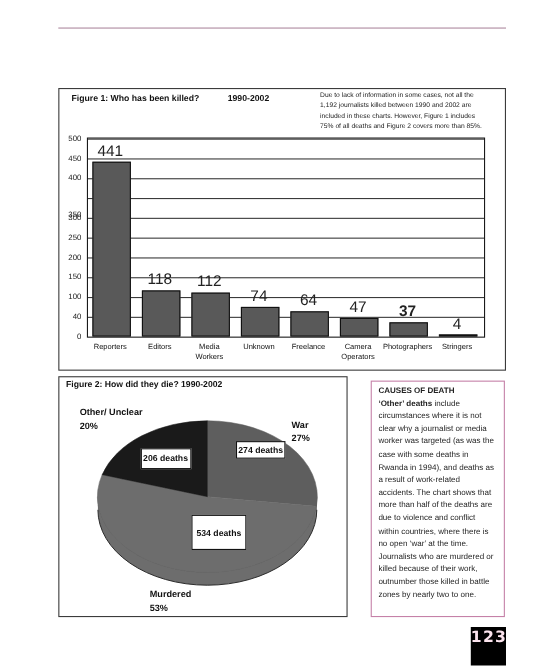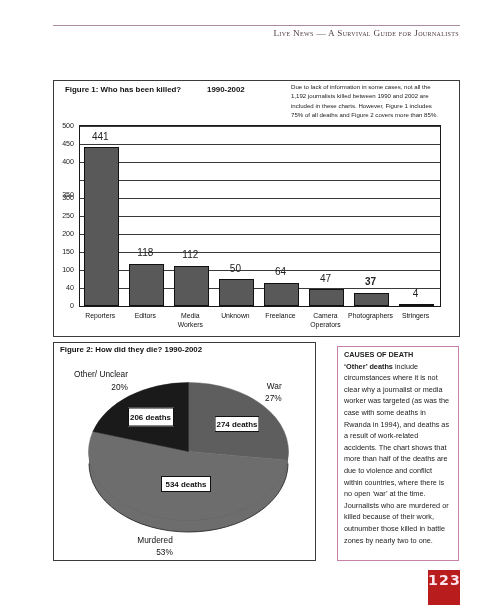--- a/index.html
+++ b/index.html
@@ -17,44 +17,43 @@
   #fig1{left:53px;top:80px;width:407px;height:257px;}
   #fig1-title{position:absolute;left:11px;top:4px;font-size:7.9px;font-weight:bold;color:#111;}
   #fig1-years{position:absolute;left:153px;top:4px;font-size:7.9px;font-weight:bold;color:#111;}
   #fig1-note{position:absolute;left:237px;top:1px;width:151px;font-size:6.1px;line-height:9.3px;color:#222;}
 
   
   #plot1{position:absolute;left:25px;top:44px;width:360px;height:180px;border:1px solid #1a1a1a;box-sizing:content-box;}
   .gl{position:absolute;left:0;height:1px;background:#3a3a3a;width:100%;}
   .ytick{position:absolute;font-size:7.1px;font-weight:normal;color:#1a1a1a;text-align:left;transform:translateY(-50%);white-space:nowrap;}
   .bar{position:absolute;bottom:0;background:#595959;border:1px solid #111;box-sizing:border-box;}
-  .blabel{position:absolute;font-size:10px;color:#222;text-align:center;transform:translateX(-50%);white-space:nowrap;line-height:8px;}
+  .blabel{position:absolute;font-size:14px;color:#222;text-align:center;transform:translateX(-50%);white-space:nowrap;line-height:8px;}
   .xlabel{position:absolute;font-size:6.85px;color:#111;text-align:center;transform:translateX(-50%);line-height:9.1px;white-space:nowrap;}
 
   
   #fig2{left:53px;top:342px;width:263px;height:219px;}
   #fig2-title{position:absolute;left:6px;top:1.5px;font-size:7.85px;font-weight:bold;color:#111;}
   #pie-wrap{position:absolute;left:0;top:0;width:263px;height:218px;}
-  .pie-lab{position:absolute;font-size:8.3px;font-weight:normal;color:#111;text-align:right;transform:translateX(-50%);line-height:12.5px;white-space:nowrap;}
+  .pie-lab{position:absolute;font-size:8.3px;font-weight:bold;color:#111;text-align:left;transform:translateX(-50%);line-height:12.5px;white-space:nowrap;}
   .pie-callout{position:absolute;background:#fff;border:1px solid #111;font-size:7.9px;font-weight:bold;color:#111;text-align:center;box-sizing:border-box;transform:translate(-50%,-50%);white-space:nowrap;display:flex;align-items:center;justify-content:center;}
 
   
   #sidebar{left:337px;top:346px;width:122px;height:215px;border:1.3px solid #c581a8;}
   #sb-text{position:absolute;left:6px;top:2px;width:107px;font-size:7.3px;line-height:11.6px;color:#222;}
   #sb-text b{font-weight:bold;}
 
   
-  #pageno{position:absolute;left:428px;top:570px;width:32px;height:35px;background:#b91c1c;color:#fce4ee;font-size:14.2px;font-weight:bold;letter-spacing:1.1px;display:flex;align-items:flex-start;justify-content:center;padding-top:2px;padding-left:1px;box-sizing:border-box;font-family:"DejaVu Sans",sans-serif;}
+  #pageno{position:absolute;left:428px;top:570px;width:32px;height:35px;background:#000000;color:#fce4ee;font-size:14.2px;font-weight:bold;letter-spacing:1.1px;display:flex;align-items:flex-start;justify-content:center;padding-top:2px;padding-left:1px;box-sizing:border-box;font-family:"DejaVu Sans",sans-serif;}
 </style>
 </head>
 <body>
 
 <div class="page">
   <div id="hdr-rule"></div>
-  <div id="hdr-title">Live News — A Survival Guide for Journalists</div>
 
   <div class="framebox" id="fig1">
     <div id="fig1-title">Figure 1: Who has been killed?</div>
     <div id="fig1-years">1990-2002</div>
     <div id="fig1-note">Due to lack of information in some cases, not all the 1,192 journalists killed between 1990 and 2002 are included in these charts. However, Figure 1 includes 75% of all deaths and Figure 2 covers more than 85%.</div>
     <div id="plot1">
         <div class="gl" style="top: 162px;"></div>
         <div class="gl" style="top: 144px;"></div>
         <div class="gl" style="top: 126px;"></div>
         <div class="gl" style="top: 108px;"></div>
@@ -83,21 +82,21 @@
       <div class="ytick" style="top: 99.2px; right: 385px; margin-top: 15px;">350</div>
       <div class="ytick" style="top: 81.2px; right: 385px;">400</div>
       <div class="ytick" style="top: 63.2px; right: 385px;">450</div>
       <div class="ytick" style="top: 45.2px; right: 385px;">500</div>
       <div class="blabel" style="left: 46.25px; top: 51.74px;">441</div>
       <div class="xlabel" style="left: 46.25px; top: 229.5px; width: 70px; white-space: normal;">Reporters</div>
       <div class="blabel" style="left: 91.3px; top: 168.02px;">118</div>
       <div class="xlabel" style="left: 91.3px; top: 229.5px; width: 70px; white-space: normal;">Editors</div>
       <div class="blabel" style="left: 136.35px; top: 170.18px;">112</div>
       <div class="xlabel" style="left: 136.35px; top: 229.5px; width: 40px; white-space: normal;">Media Workers</div>
-      <div class="blabel" style="left: 181.4px; top: 183.86px;">50</div>
+      <div class="blabel" style="left: 181.4px; top: 183.86px;">74</div>
       <div class="xlabel" style="left: 181.4px; top: 229.5px; width: 70px; white-space: normal;">Unknown</div>
       <div class="blabel" style="left: 226.45px; top: 187.46px;">64</div>
       <div class="xlabel" style="left: 226.45px; top: 229.5px; width: 70px; white-space: normal;">Freelance</div>
       <div class="blabel" style="left: 271.5px; top: 193.58px;">47</div>
       <div class="xlabel" style="left: 271.5px; top: 229.5px; width: 40px; white-space: normal;">Camera Operators</div>
       <div class="blabel" style="left: 316.55px; top: 197.18px; font-weight: bold;">37</div>
       <div class="xlabel" style="left: 316.55px; top: 229.5px; width: 70px; white-space: normal;">Photographers</div>
       <div class="blabel" style="left: 361.6px; top: 209.06px;">4</div>
       <div class="xlabel" style="left: 361.6px; top: 229.5px; width: 70px; white-space: normal;">Stringers</div>
     </div>
@@ -107,22 +106,22 @@
     <svg id="pie-wrap" width="263" height="218" viewBox="0 0 263 218">
         <path d="M 234 107.3 A 99.5 68.5 0 0 1 233.19832086617802 115.97796244044928 L 233.19832086617802 129.17796244044928 A 99.5 68.5 0 0 0 234 120.5 Z" fill="#5e5e5e" stroke="none"></path>
         <path d="M 233.19832086617802 115.97796244044928 A 99.5 68.5 0 0 1 35 107.30000000000001 L 35 120.50000000000001 A 99.5 68.5 0 0 0 233.19832086617802 129.17796244044928 Z" fill="#6d6d6d" stroke="none"></path>
         <path d="M 234 108.5 A 99.5 68.5 0 0 1 35 108.50000000000001" fill="none" stroke="#3a3a3a" stroke-width="0.6"></path>
         <path d="M 234 120.5 A 99.5 68.5 0 0 1 35 120.50000000000001" fill="none" stroke="#2b2b2b" stroke-width="0.9"></path>
         <path d="M 134.5 108.5 L 134.5 39.55 A 99.95 68.95 0 0 1 233.6446951816532 117.23497095283179 Z" fill="#5e5e5e" stroke="#5e5e5e" stroke-width="0.5"></path>
         <path d="M 134.5 108.5 L 233.6446951816532 117.23497095283179 A 99.95 68.95 0 1 1 38.848197015423665 88.49764835396331 Z" fill="#6d6d6d" stroke="#6d6d6d" stroke-width="0.5"></path>
         <path d="M 134.5 108.5 L 38.848197015423665 88.49764835396331 A 99.95 68.95 0 0 1 134.49999999999997 39.55 Z" fill="#1a1a1a" stroke="#1a1a1a" stroke-width="0.5"></path>
       </svg>
     <div id="pie-labels">
-        <div class="pie-callout" style="left: 183px; top: 81px; width: 45px; height: 16px;">274 deaths</div>
-        <div class="pie-callout" style="left: 132px; top: 141px; width: 50px; height: 16px;">534 deaths</div>
+        <div class="pie-callout" style="left: 183px; top: 66px; width: 45px; height: 16px;">274 deaths</div>
+        <div class="pie-callout" style="left: 145px; top: 141px; width: 50px; height: 32px;">534 deaths</div>
         <div class="pie-callout" style="left: 96.5px; top: 73.5px; width: 46px; height: 19px;">206 deaths</div>
         <div class="pie-lab" style="left: 219.4px; top: 36.5px;">War<br>27%</div>
         <div class="pie-lab" style="left: 101px; top: 190.5px;">Murdered<br>53%</div>
         <div class="pie-lab" style="left: 47px; top: 25px;">Other/ Unclear<br>20%</div>
       </div>
   </div>
 
   <div class="framebox" id="sidebar">
     <div id="sb-text"><b>CAUSES OF DEATH</b><br><b>‘Other’ deaths</b><span> include circumstances where it is not clear why a journalist or media worker was targeted (as was the case with some deaths in Rwanda in 1994), and deaths as a result of work-related accidents. The chart shows that more than half of the deaths are due to violence and conflict within countries, where there is no open ‘war’ at the time. Journalists who are murdered or killed because of their work, outnumber those killed in battle zones by nearly two to one.</span></div>
   </div>

